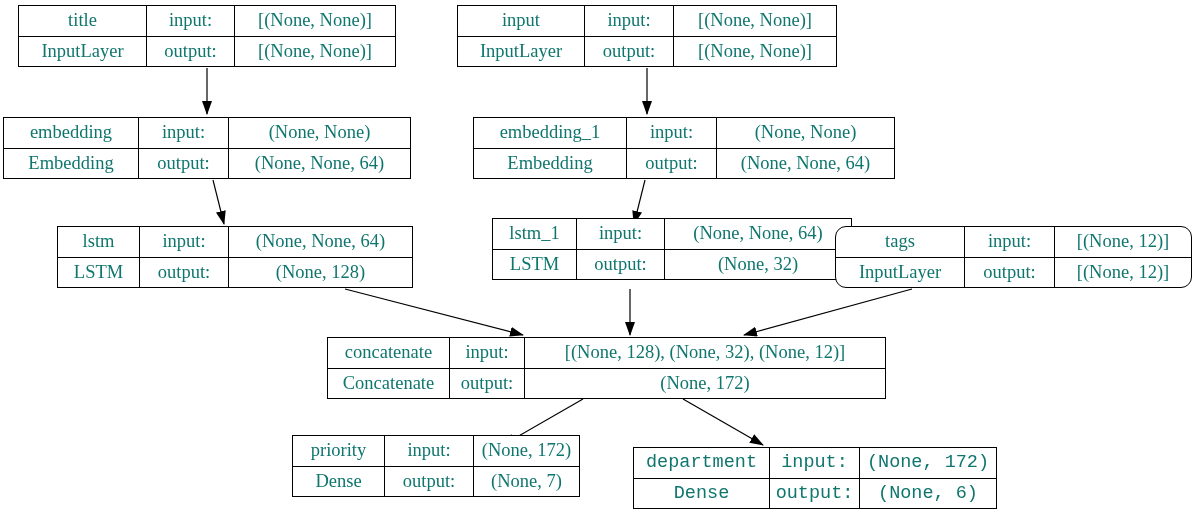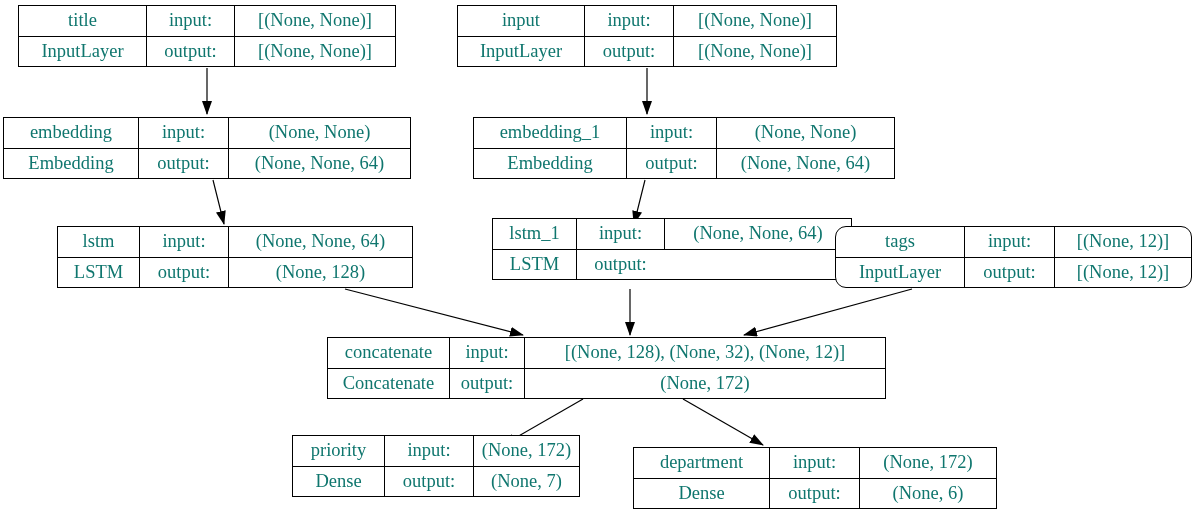--- a/index.html
+++ b/index.html
@@ -113,20 +113,21 @@
 
   <div class="node" style="left:452px; top:218px; width:360px;margin-left:40px;">
     <div class="nrow">
       <div class="cell" style="width:83px">lstm_1</div>
       <div class="cell" style="width:88px">input:</div>
       <div class="cell c3">(None, None, 64)</div>
     </div>
     <div class="nrow">
       <div class="cell" style="width:83px">LSTM</div>
       <div class="cell" style="width:88px">output:</div>
+      <div class="cell c3">(None, 32)</div>
     </div>
   </div>
 
   <div class="node" style="left:835px; top:226px; width:357px;border-radius:11px;">
     <div class="nrow">
       <div class="cell" style="width:128px">tags</div>
       <div class="cell" style="width:90px">input:</div>
       <div class="cell c3">[(None, 12)]</div>
     </div>
     <div class="nrow">
@@ -155,21 +156,21 @@
       <div class="cell" style="width:89px">input:</div>
       <div class="cell c3">(None, 172)</div>
     </div>
     <div class="nrow">
       <div class="cell" style="width:91px">Dense</div>
       <div class="cell" style="width:89px">output:</div>
       <div class="cell c3">(None, 7)</div>
     </div>
   </div>
 
-  <div class="node" style="left:633px; top:447px; width:364px;">
+  <div class="node" style="left:633px; top:447px; width:364px;font-family:Liberation Mono, monospace;">
     <div class="nrow">
       <div class="cell" style="width:135px">department</div>
       <div class="cell" style="width:90px">input:</div>
       <div class="cell c3">(None, 172)</div>
     </div>
     <div class="nrow">
       <div class="cell" style="width:135px">Dense</div>
       <div class="cell" style="width:90px">output:</div>
       <div class="cell c3">(None, 6)</div>
     </div>

